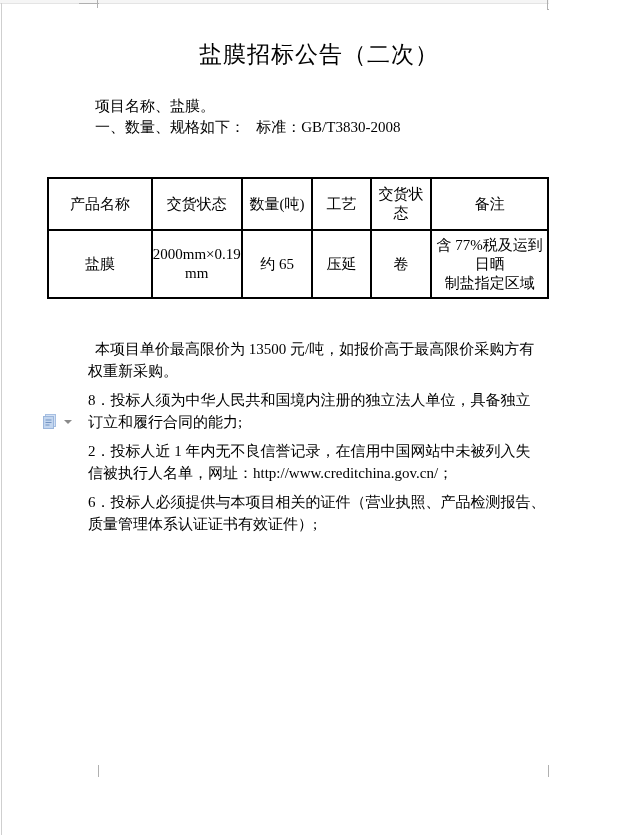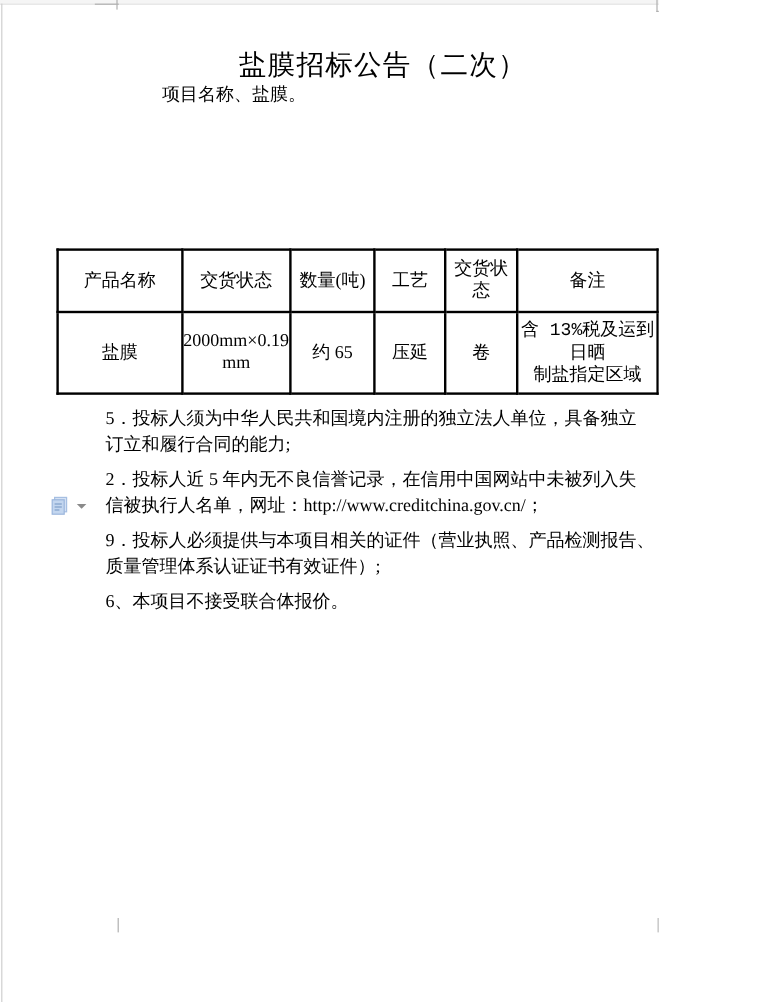--- a/index.html
+++ b/index.html
@@ -23,38 +23,38 @@
   .bl-v{left:98px;top:765px;width:1px;height:12px;}
   .br-v{left:548px;top:765px;width:1px;height:12px;}
 
   .doc-title{
     position:absolute;left:88px;top:40px;width:462px;
     text-align:center;font-size:23px;letter-spacing:1px;
     white-space:pre;line-height:30px;
   }
   .para{position:absolute;left:88px;font-size:15px;line-height:22px;white-space:pre;}
   .indent{text-indent:7px;}
-  .p-project{top:68px;margin-left:40px;}
+  .p-project{top:95px;}
   .p-spec{top:116px;}
 
   table.product{
     position:absolute;left:47px;top:177px;
-    border-collapse:collapse;table-layout:fixed;margin-top:30px;
+    border-collapse:collapse;table-layout:fixed;
   }
   table.product td,table.product th{
     border:2px solid #000;
     font-weight:normal;
     text-align:center;vertical-align:middle;
     font-size:15px;line-height:19px;
     white-space:pre-line;
     padding:0;overflow:hidden;
   }
   tr.hdr{height:52px;}
   tr.data{height:68px;}
-  td.remark,th.remark{font-size:14px;font-family:Liberation Mono, monospace;}
+  td.remark,th.remark{font-size:14px;}
 
   .body-block{position:absolute;left:88px;top:338px;}
   .body-block p{margin:0 0 7px 0;font-size:15px;line-height:22px;white-space:pre;}
   .body-block p.first{text-indent:7px;}
 
   .paste-btn{position:absolute;left:40px;top:412px;width:34px;height:20px;cursor:pointer;}
   .paste-btn svg{position:absolute;left:1px;top:1px;}
   .dd-arrow{
     position:absolute;left:24px;top:8px;width:0;height:0;
     border-left:4px solid transparent;border-right:4px solid transparent;
@@ -72,20 +72,21 @@
   <div class="mark tl-h"></div>
   <div class="mark tl-v"></div>
   <div class="mark tr-v"></div>
   <div class="mark tr-h"></div>
   <div class="mark bl-v"></div>
   <div class="mark br-v"></div>
 
   <div class="doc-title">盐膜招标公告（二次）</div>
 
   <div class="para indent p-project">项目名称、盐膜。</div>
+  <div class="para indent p-spec">一、数量、规格如下：   标准：GB/T3830-2008</div>
 
   <table class="product">
     <colgroup>
       <col style="width:121px">
         <col style="width:89px">
         <col style="width:79px">
       <col style="width:67px">
         <col style="width:69px">
         <col style="width:134px">
     </colgroup>
@@ -98,34 +99,35 @@
       <th>交货状态</th>
       <th class="remark">备注</th>
     </tr>
     <tr class="data">
       <td>盐膜</td>
       <td>2000mm×0.19
 mm</td>
       <td>约 65</td>
       <td>压延</td>
       <td>卷</td>
-      <td class="remark">含 13%税及运到日晒
+      <td class="remark">含 77%税及运到日晒
 制盐指定区域</td>
     </tr>
   </tbody>
     </table>
 
   <div class="body-block">
-    <p>5．投标人须为中华人民共和国境内注册的独立法人单位，具备独立
+    <p class="first">本项目单价最高限价为 13500 元/吨，如报价高于最高限价采购方有
+权重新采购。</p>
+    <p>8．投标人须为中华人民共和国境内注册的独立法人单位，具备独立
 订立和履行合同的能力;</p>
-    <p>2．投标人近 5 年内无不良信誉记录，在信用中国网站中未被列入失
+    <p>2．投标人近 1 年内无不良信誉记录，在信用中国网站中未被列入失
 信被执行人名单，网址：http://www.creditchina.gov.cn/；</p>
-    <p>9．投标人必须提供与本项目相关的证件（营业执照、产品检测报告、
+    <p>6．投标人必须提供与本项目相关的证件（营业执照、产品检测报告、
 质量管理体系认证证书有效证件）;</p>
-    <p>6、本项目不接受联合体报价。</p>
   </div>
 
   <div class="paste-btn">
     <svg width="18" height="18" viewBox="0 0 18 18">
       <rect x="4.5" y="1.5" width="10" height="12" fill="#d4e1f4" stroke="#a6bfe2" stroke-width="1"></rect>
       <rect x="2.5" y="3.5" width="10" height="12" fill="#c3d6ef" stroke="#9bb6dc" stroke-width="1"></rect>
       <path d="M4.5 7h6 M4.5 9.5h6 M4.5 12h4" stroke="#7293c2" stroke-width="1" fill="none"></path>
     </svg>
     <span class="dd-arrow"></span>
   </div>

